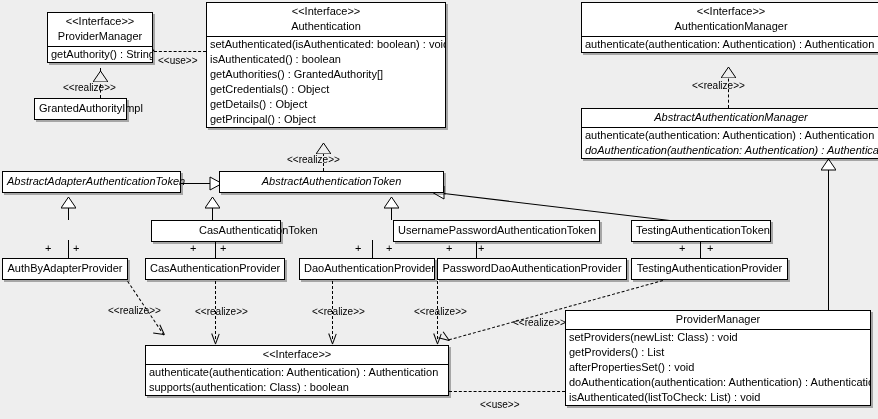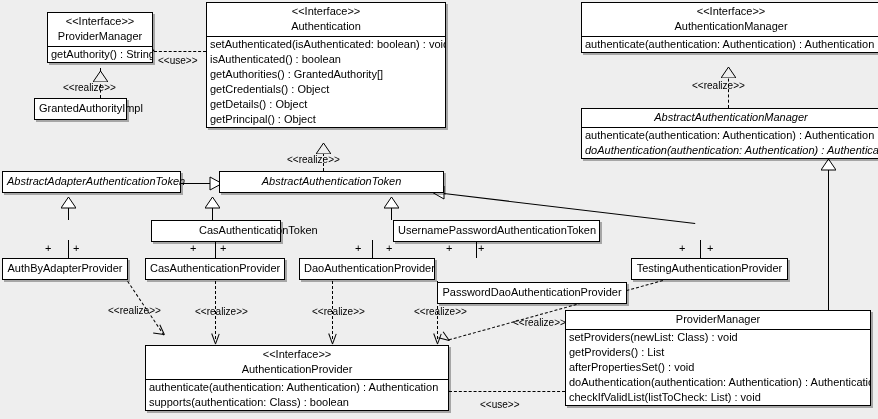--- a/index.html
+++ b/index.html
@@ -324,68 +324,72 @@
       <span class="cname">CasAuthenticationToken</span>
     </div>
   </div>
 
   <div class="umlbox simplebox" style="left:345px; top:220px; width:207px;margin-left:48px;">
     <div class="hdr">
       <span class="cname">UsernamePasswordAuthenticationToken</span>
     </div>
   </div>
 
+  <div class="umlbox simplebox" style="left:631px; top:220px; width:140px;">
+    <div class="hdr">
+      <span class="cname">TestingAuthenticationToken</span>
+    </div>
+  </div>
 
   <div class="umlbox simplebox" style="left:2px; top:258px; width:126px;">
     <div class="hdr">
       <span class="cname">AuthByAdapterProvider</span>
     </div>
   </div>
 
   <div class="umlbox simplebox" style="left:145px; top:258px; width:140px;">
     <div class="hdr">
       <span class="cname">CasAuthenticationProvider</span>
     </div>
   </div>
 
   <div class="umlbox simplebox" style="left:299px; top:258px; width:136px;">
     <div class="hdr">
       <span class="cname">DaoAuthenticationProvider</span>
     </div>
   </div>
 
-  <div class="umlbox simplebox" style="left:437px; top:258px; width:190px;margin-top:24px;">
+  <div class="umlbox simplebox" style="left:437px; top:258px; width:190px;">
     <div class="hdr">
       <span class="cname">PasswordDaoAuthenticationProvider</span>
     </div>
   </div>
 
   <div class="umlbox simplebox" style="left:631px; top:258px; width:157px;">
     <div class="hdr">
       <span class="cname">TestingAuthenticationProvider</span>
     </div>
   </div>
 
   <div class="umlbox" style="left:145px; top:345px; width:304px;">
     <div class="hdr">
       <span class="stereo">&lt;&lt;Interface&gt;&gt;</span>
-      <span class="cname">AuthenticationProvider</span>
     </div>
     <div class="members">
       <span class="mem">authenticate(authentication: Authentication) : Authentication</span>
       <span class="mem">supports(authentication: Class) : boolean</span>
     </div>
   </div>
 
   <div class="umlbox" style="left:565px; top:310px; width:306px;">
     <div class="hdr">
       <span class="cname">ProviderManager</span>
     </div>
     <div class="members">
       <span class="mem">setProviders(newList: Class) : void</span>
       <span class="mem">getProviders() : List</span>
       <span class="mem">afterPropertiesSet() : void</span>
       <span class="mem">doAuthentication(authentication: Authentication) : Authentication</span>
-      <span class="mem">checkIfValidList(listToCheck: List) : void</span>
+      <span class="mem">isAuthenticated(listToCheck: List) : void</span>
     </div>
   </div>
 
 </div>
 
 </body></html>

